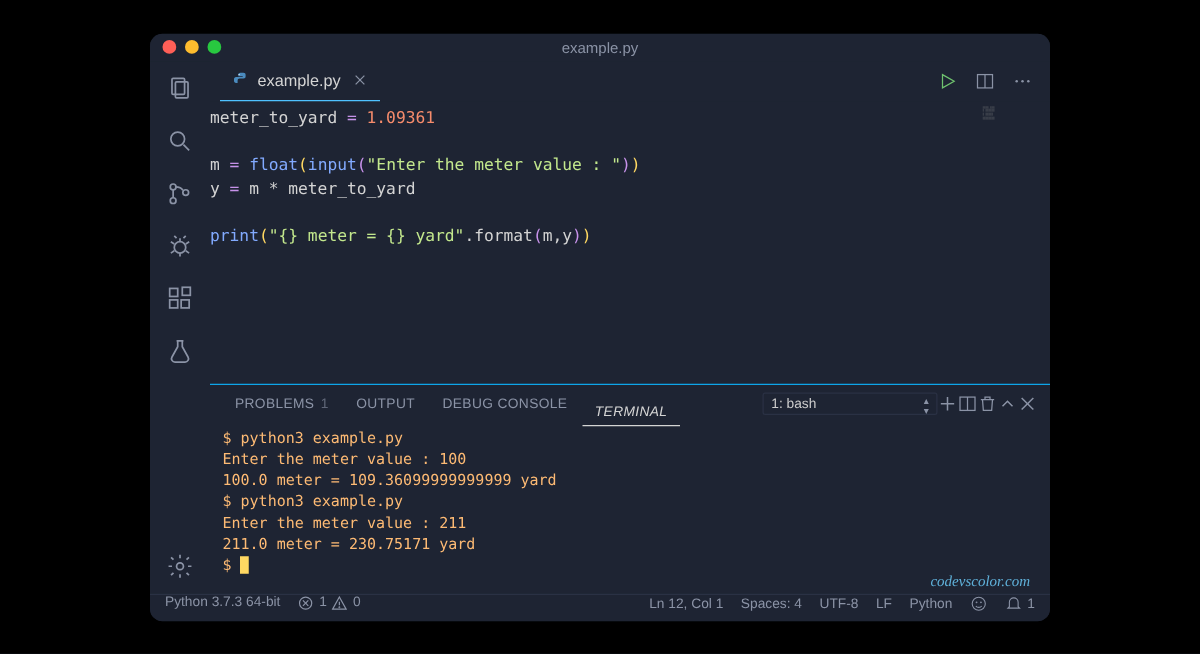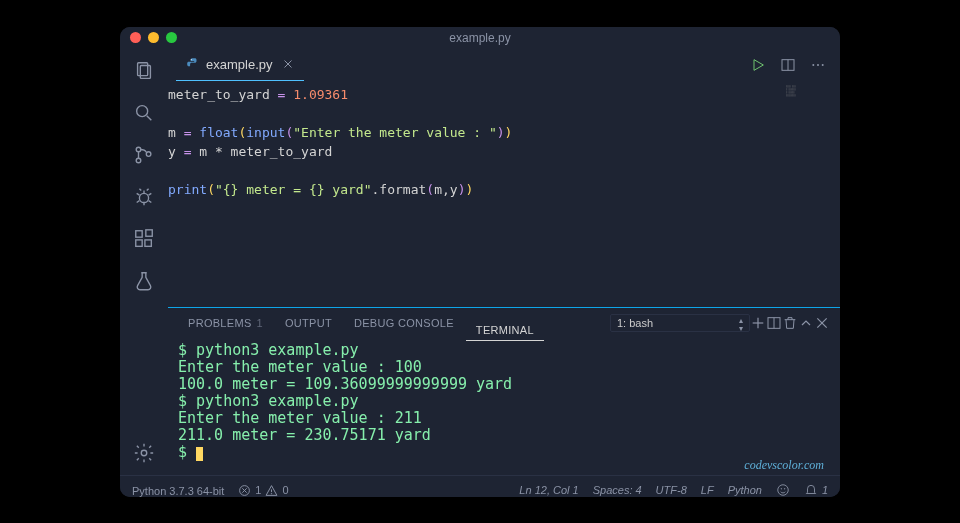--- a/index.html
+++ b/index.html
@@ -150,21 +150,21 @@
   padding: 0 10px;
   gap: 2px;
   font-size: 11px;
   color: #8b93a6;
 }
 .ptab {
   padding: 0 10px;
   cursor: pointer;
   letter-spacing: 0.3px;
 }
-.ptab.active { color: #d4d4d4; border-bottom: 1px solid #d4d4d4; padding-bottom: 4px; margin-top: 20px; }
+.ptab.active { color: #d4d4d4; border-bottom: 1px solid #d4d4d4; padding-bottom: 4px; margin-top: 20px; font-style: italic; }
 .ptab .badge { margin-left: 5px; opacity: 0.6; }
 .panel-right {
   margin-left: auto;
   display: flex;
   align-items: center;
 }
 .term-select {
   background: #1e2433;
   border: 1px solid #2a3144;
   color: #cccccc;
@@ -183,23 +183,23 @@
   display: flex; flex-direction: column; gap: 1px;
 }
 .select-arrows {
   position: absolute; right: 6px; top: 2px;
   font-size: 8px; line-height: 8px; color: #8b93a6;
 }
 .picon { cursor: pointer; color: #8b93a6; display: flex; align-items: center; }
 .terminal {
   flex: 1;
   font-family: "SF Mono", Menlo, Consolas, monospace;
-  font-size: 15px;
+  font-size: 12px;
   line-height: 17px;
-  color: #86efac;
+  color: #fdba74;
   padding: 4px 10px;
   white-space: pre;
   overflow: hidden;
 }
 .cursor-block {
   display: inline-block;
   width: 7px; height: 14px;
   background: #ffd862;
   vertical-align: text-bottom;
 }
@@ -210,27 +210,27 @@
   font-family: cursive;
   font-style: italic;
   color: #5fb0d9;
   font-size: 12px;
 }
 .statusbar {
   height: 22px;
   background: #1e2433;
   border-top: 1px solid #2a3144;
   display: flex;
-  align-items: flex-end;
+  align-items: flex-start;
   font-size: 11px;
   color: #8b93a6;
   padding: 0 12px;
   gap: 14px;
 }
-.statusbar .sb-right { margin-left: auto; display: flex; gap: 14px; align-items: center; font-style: italic; }
+.statusbar .sb-right { margin-left: auto; display: flex; gap: 14px; align-items: center; }
 .sb-item { cursor: pointer; display: flex; align-items: center; gap: 4px; }
 svg { display: block; }
 </style>
 </head>
 <body>
 
 <div class="window">
   <div class="titlebar">
     <div class="traffic-lights">
       <div class="light red"></div>

